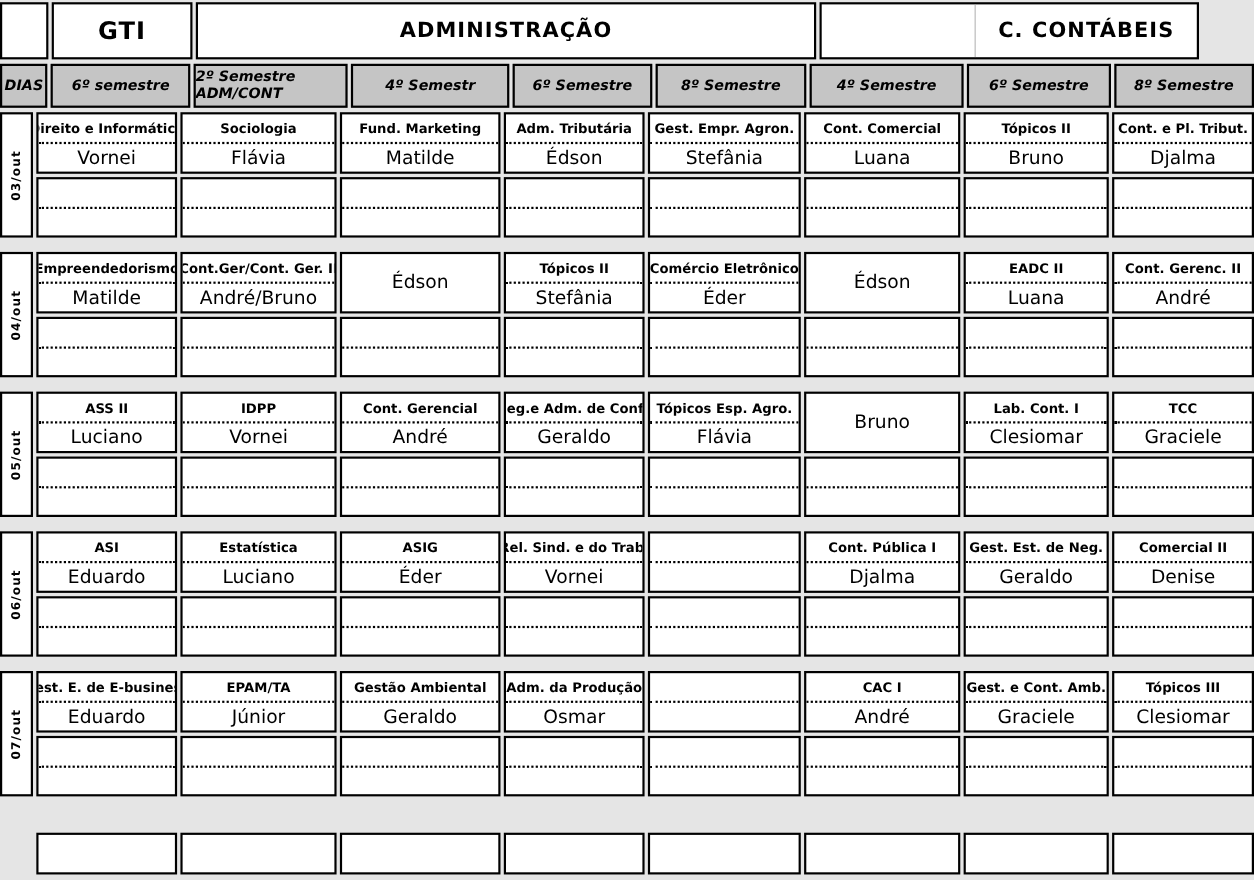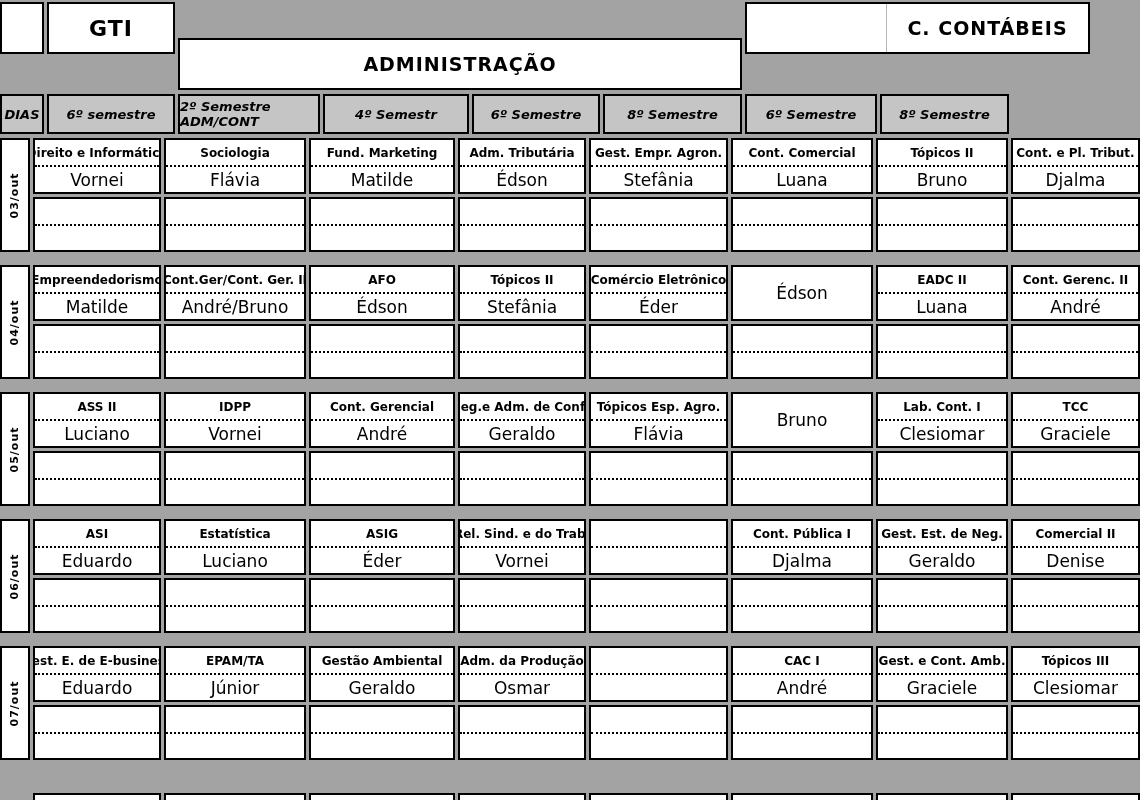--- a/index.html
+++ b/index.html
@@ -1,20 +1,20 @@
 <!DOCTYPE html>
 <html><head>
 <meta charset="utf-8">
 <style>
   * { box-sizing: border-box; margin: 0; padding: 0; }
   html, body { background: #fff; }
   .sheet {
     position: relative;
     width: 1140px; height: 800px;
-    background: #a3a3a3;
+    background: #e5e5e5;
     padding-top: 2px;
     font-family: "DejaVu Sans", sans-serif;
     color: #000;
     overflow: hidden;
   }
   .row { display: flex; }
   .box {
     border: 2px solid #000;
     background: #fff;
     margin-right: 3px;
@@ -28,21 +28,21 @@
   .cw0 { width: 44px; }  .cw1 { width: 128px; } .cw2 { width: 142px; }
   .cw3 { width: 146px; } .cw4 { width: 128px; } .cw5 { width: 139px; }
   .cw6 { width: 142px; } .cw7 { width: 132px; } .cw8 { width: 129px; }
   .gw-admin  { width: 564px; }
   .gw-contab { width: 345px; }
 
   
   .hrow1 { margin-bottom: 4px; }
   .hrow1 .box { height: 52px; font-weight: bold; }
   .h-gti    { font-size: 22px; letter-spacing: 1px; }
-  .h-admin  { font-size: 19px; letter-spacing: 1px; margin-top: 36px; }
+  .h-admin  { font-size: 19px; letter-spacing: 1px; }
   .h-contab { font-size: 19px; letter-spacing: 1px; justify-content: flex-start; }
   .h-contab .spacer { width: 140px; height: 100%; border-right: 1px solid #b5b5b5; }
   .h-contab .clabel { flex: 1; display: flex; align-items: center; justify-content: center; }
 
   
   .hrow2 { margin-bottom: 4px; }
   .hrow2 .box {
     height: 40px; background: #c5c5c5;
     font-weight: bold; font-style: italic; font-size: 13px;
   }
@@ -87,20 +87,21 @@
     </div>
   </div>
 
   <div class="row hrow2">
     <div class="box cw0 h-dias">DIAS</div>
     <div class="box cw1">6º semestre</div>
     <div class="box cw2">2º Semestre ADM/CONT</div>
     <div class="box cw3">4º Semestr</div>
     <div class="box cw4">6º Semestre</div>
     <div class="box cw5">8º Semestre</div>
+    <div class="box cw6">4º Semestre</div>
     <div class="box cw7">6º Semestre</div>
     <div class="box cw8 last">8º Semestre</div>
   </div>
 
   <div id="days">
   <div class="block">
     <div class="box cw0 diasbox">
       <span class="vert">03/out</span>
     </div>
     <div class="daycell">
@@ -204,21 +205,20 @@
         <div class="subject">Cont.Ger/Cont. Ger. II</div>
         <div class="teacher">André/Bruno</div>
       </div>
       <div class="box cw2 boxb">
         <div class="erow1"></div>
         <div class="erow2"></div>
       </div>
     </div>
     <div class="daycell">
       <div class="box cw3 boxa">
-        <div class="subject">AFO</div>
         <div class="teacher">Édson</div>
       </div>
       <div class="box cw3 boxb">
         <div class="erow1"></div>
         <div class="erow2"></div>
       </div>
     </div>
     <div class="daycell">
       <div class="box cw4 boxa">
         <div class="subject">Tópicos II</div>

